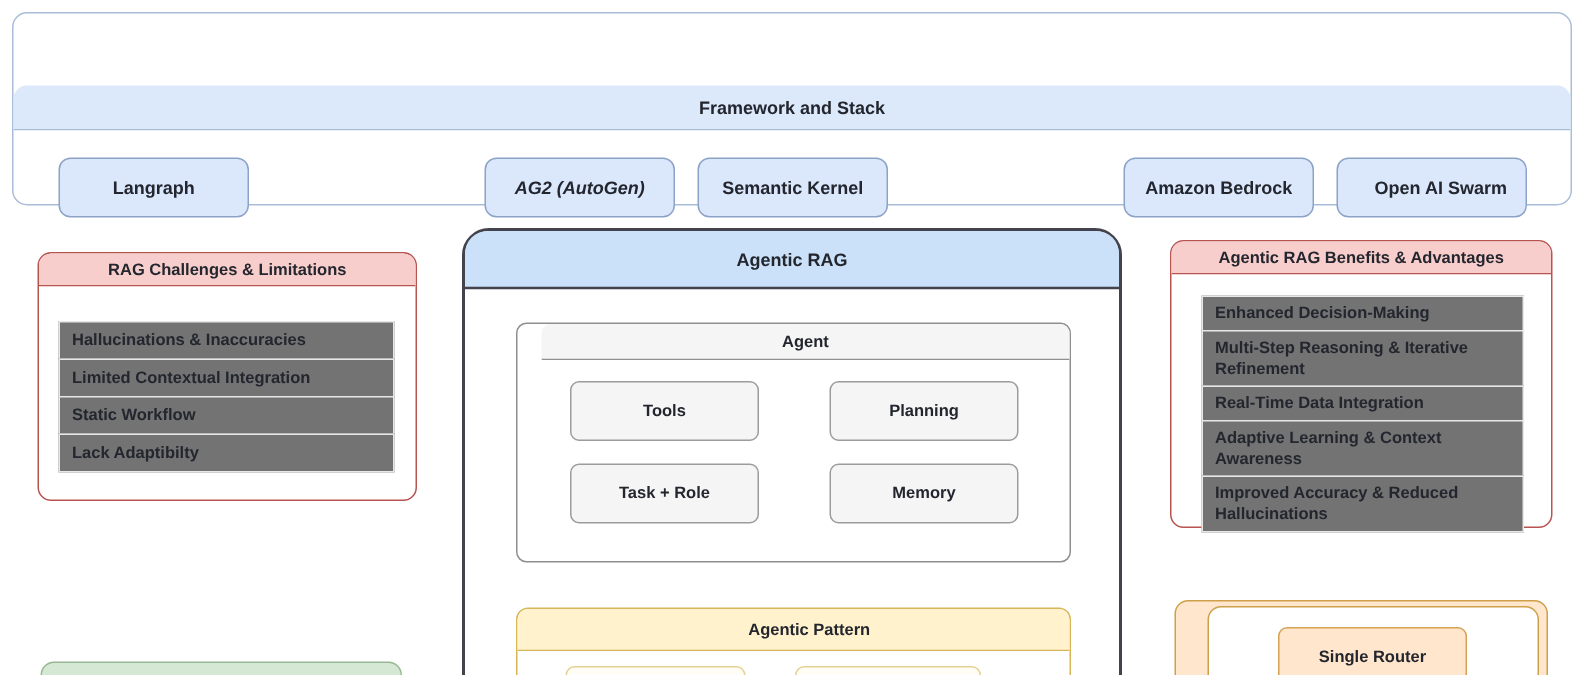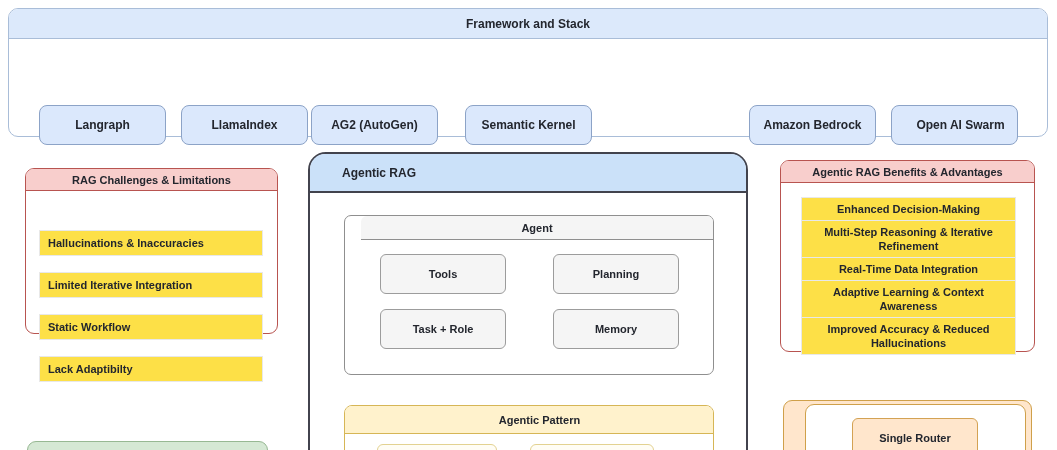--- a/index.html
+++ b/index.html
@@ -5,42 +5,42 @@
   * { margin:0; padding:0; box-sizing:border-box; }
   html,body { width:1057px; height:450px; overflow:hidden; background:#ffffff;
               font-family:"Liberation Sans", sans-serif; color:#23262e; }
   body { position:relative; }
 
   
   .fw-container { position:absolute; left:8px; top:8px; width:1040px; height:129px;
                   border:1px solid #a9bdd8; border-radius:10px; background:#fff; }
   .fw-header { height:30px; background:#dce9fb; border-bottom:1px solid #a9bdd8;
                border-radius:9px 9px 0 0; display:flex; align-items:center; justify-content:center;
-               font-size:12px; font-weight:bold; }
+               font-size:12px; font-weight:bold;margin-top:48px; }
   .fw-btn { position:absolute; top:64px; width:127px; height:40px; background:#dbe8fc;
             border:1px solid #8ca3c7; border-radius:8px; display:flex; align-items:center;
             justify-content:center; font-size:12px; font-weight:bold; cursor:pointer;margin-top:32px; }
 
   
   .red-panel { position:absolute; background:#fff; border:1px solid #b85450; border-radius:9px; }
   .red-panel .panel-header { height:22px; background:#f8cecc; border-bottom:1px solid #b85450;
        border-radius:8px 8px 0 0; display:flex; align-items:center; justify-content:center;
        font-size:11px; font-weight:bold; }
   .row-list { position:absolute; }
-  .row-item { background:#fde047; border:1px solid #e8e8e8; margin-top:-1px;
+  .row-item { background:#737373; border:1px solid #e8e8e8; margin-top:-1px;
               font-size:11px; font-weight:bold; padding:4px 8px; line-height:14px; }
   .row-item:first-child { margin-top:0; }
-  .challenges-list .row-item { padding:5px 8px;margin-top:16px; }
+  .challenges-list .row-item { padding:5px 8px; }
 
   
   .center-box { position:absolute; left:308px; top:152px; width:440px; height:330px;
                 background:#fff; border:2px solid #42434d; border-radius:18px 18px 0 0; }
   .center-header { height:39px; background:#cbe1f9; border-bottom:2px solid #42434d;
                    border-radius:15px 15px 0 0; display:flex; align-items:center;
-                   font-size:12px; font-weight:bold;padding-left:32px; }
+                   justify-content:center; font-size:12px; font-weight:bold; }
   .agent-box { position:absolute; left:34px; top:61px; width:370px; height:160px;
                background:#fff; border:1px solid #8f8f8f; border-radius:7px;padding-left:16px; }
   .agent-header { height:24px; background:#f5f5f5; border-bottom:1px solid #8f8f8f;
                   border-radius:6px 6px 0 0; display:flex; align-items:center;
                   justify-content:center; font-size:11px; font-weight:bold; }
   .agent-btn { position:absolute; width:126px; height:40px; background:#f5f5f5;
                border:1px solid #9c9c9c; border-radius:6px; display:flex; align-items:center;
                justify-content:center; font-size:11px; font-weight:bold; cursor:pointer; }
   .pattern-box { position:absolute; left:34px; top:251px; width:370px; height:120px;
                  background:#fff; border:1px solid #d6b656; border-radius:8px; }
@@ -64,34 +64,33 @@
                 background:#d5e8d4; border:1px solid #97b893; border-radius:9px; }
 </style>
 </head>
 <body>
 
 <div class="fw-container">
   <div class="fw-header">
     <span>Framework and Stack</span>
   </div>
   <div class="fw-btn" style="left:30px;">Langraph</div>
-  <div class="fw-btn" style="left:172px;">LlamaIndex</div>
-  <div class="fw-btn" style="left:302px;">AG2 (AutoGen)</div>
+  <div class="fw-btn" style="left:314px;font-style:italic;">AG2 (AutoGen)</div>
   <div class="fw-btn" style="left:456px;">Semantic Kernel</div>
   <div class="fw-btn" style="left:740px;">Amazon Bedrock</div>
   <div class="fw-btn" style="left:882px;padding-left:12px;">Open AI Swarm</div>
 </div>
 
 <div class="red-panel" style="left:25px; top:168px; width:253px; height:166px;">
   <div class="panel-header">
     <span>RAG Challenges &amp; Limitations</span>
   </div>
   <div class="row-list challenges-list" style="left:13px; top:45px; width:224px;">
     <div class="row-item">Hallucinations &amp; Inaccuracies</div>
-    <div class="row-item">Limited Iterative Integration</div>
+    <div class="row-item">Limited Contextual Integration</div>
     <div class="row-item">Static Workflow</div>
     <div class="row-item">Lack Adaptibilty</div>
   </div>
 </div>
 
 <div class="center-box">
   <div class="center-header">
     <span>Agentic RAG</span>
   </div>
 
@@ -107,21 +106,21 @@
 
   <div class="pattern-box">
     <div class="pattern-header">
       <span>Agentic Pattern</span>
     </div>
     <div class="pattern-stub" style="left:32px; width:120px;"></div>
     <div class="pattern-stub" style="left:185px; width:124px;"></div>
   </div>
 </div>
 
-<div class="red-panel" style="left:780px; top:160px; width:255px; height:192px;text-align:center;">
+<div class="red-panel" style="left:780px; top:160px; width:255px; height:192px;">
   <div class="panel-header">
     <span>Agentic RAG Benefits &amp; Advantages</span>
   </div>
   <div class="row-list" style="left:20px; top:36px; width:215px;">
     <div class="row-item">Enhanced Decision-Making</div>
     <div class="row-item">Multi-Step Reasoning &amp; Iterative Refinement</div>
     <div class="row-item">Real-Time Data Integration</div>
     <div class="row-item">Adaptive Learning &amp; Context Awareness</div>
     <div class="row-item">Improved Accuracy &amp; Reduced Hallucinations</div>
   </div>

